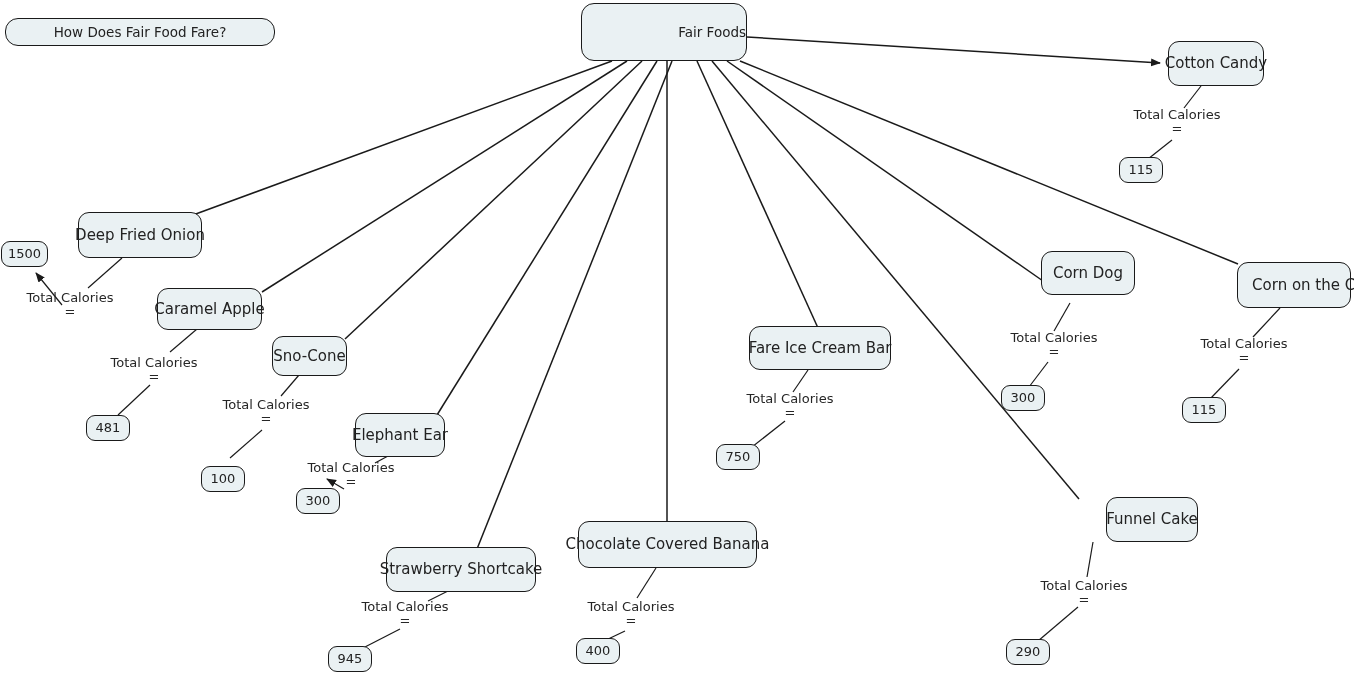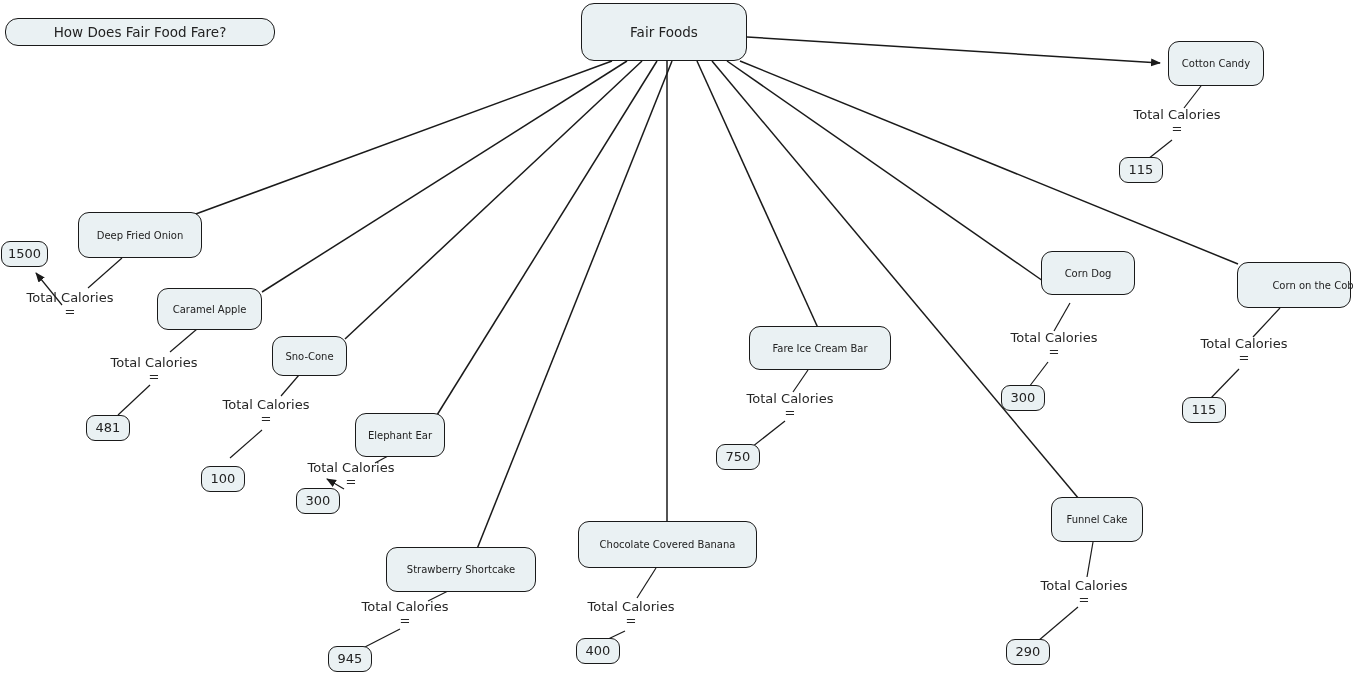--- a/index.html
+++ b/index.html
@@ -28,21 +28,21 @@
   .node {
     position: absolute;
     box-sizing: border-box;
     background: #eaf1f3;
     border: 1.6px solid #1a1a1a;
     border-radius: 11px;
     display: flex;
     align-items: center;
     justify-content: center;
     color: #222222;
-    font-size: 10px;
+    font-size: 15px;
     line-height: 1.1;
     white-space: nowrap;
     text-align: center;
   }
   .node.title-node {
     border-radius: 13px;
     font-size: 13.5px;
   }
   .node.root-node {
     border-radius: 13px;
@@ -119,21 +119,21 @@
       <line x1="1048" y1="362" x2="1029" y2="387"></line>
       <line x1="1239" y1="369" x2="1210" y2="399"></line>
       <line x1="1172" y1="140" x2="1148" y2="159"></line>
     </g>
   </svg>
 
   <div class="node title-node" style="left:5px; top:18px; width:270px; height:28px;">
     <span>How Does Fair Food Fare?</span>
   </div>
 
-  <div class="node root-node" style="left:581px; top:3px; width:166px; height:58px;">
+  <div class="node root-node" style="left:581px; top:3px; width:166px; height:58px;justify-content:flex-end;">
     <span>Fair Foods</span>
   </div>
 
   <div class="node" style="left:1168px; top:41px; width:96px; height:45px;">
     <span>Cotton Candy</span>
   </div>
   <div class="link-label" style="left:1129px; top:108px; width:96px;">
     <span>Total Calories</span>
     <span class="eq">=</span>
   </div>
@@ -233,21 +233,21 @@
     <span>Corn on the Cob</span>
   </div>
   <div class="link-label" style="left:1196px; top:337px; width:96px;">
     <span>Total Calories</span>
     <span class="eq">=</span>
   </div>
   <div class="node value-node" style="left:1182px; top:397px; width:44px; height:26px;">
     <span>115</span>
   </div>
 
-  <div class="node" style="left:1051px; top:497px; width:92px; height:45px;">
+  <div class="node" style="left:1106px; top:497px; width:92px; height:45px;">
     <span>Funnel Cake</span>
   </div>
   <div class="link-label" style="left:1036px; top:579px; width:96px;">
     <span>Total Calories</span>
     <span class="eq">=</span>
   </div>
   <div class="node value-node" style="left:1006px; top:639px; width:44px; height:26px;">
     <span>290</span>
   </div>
 

